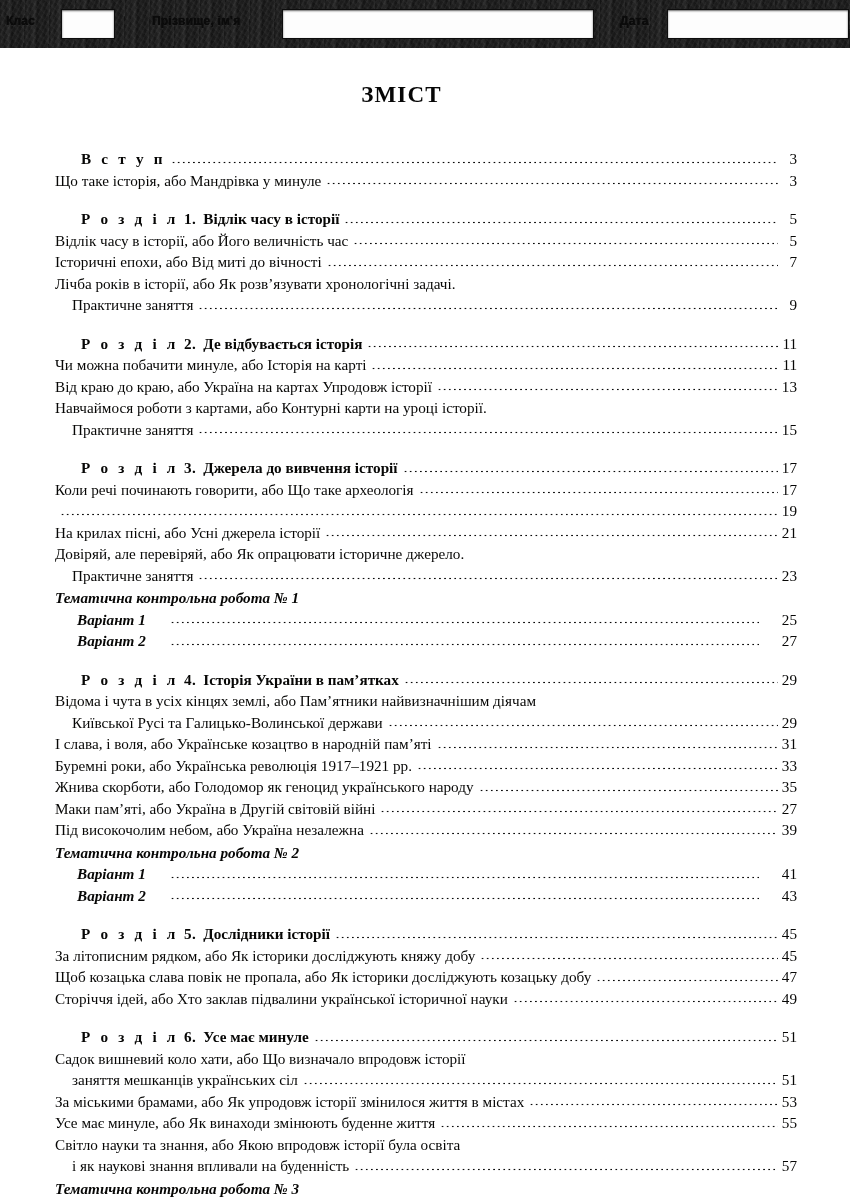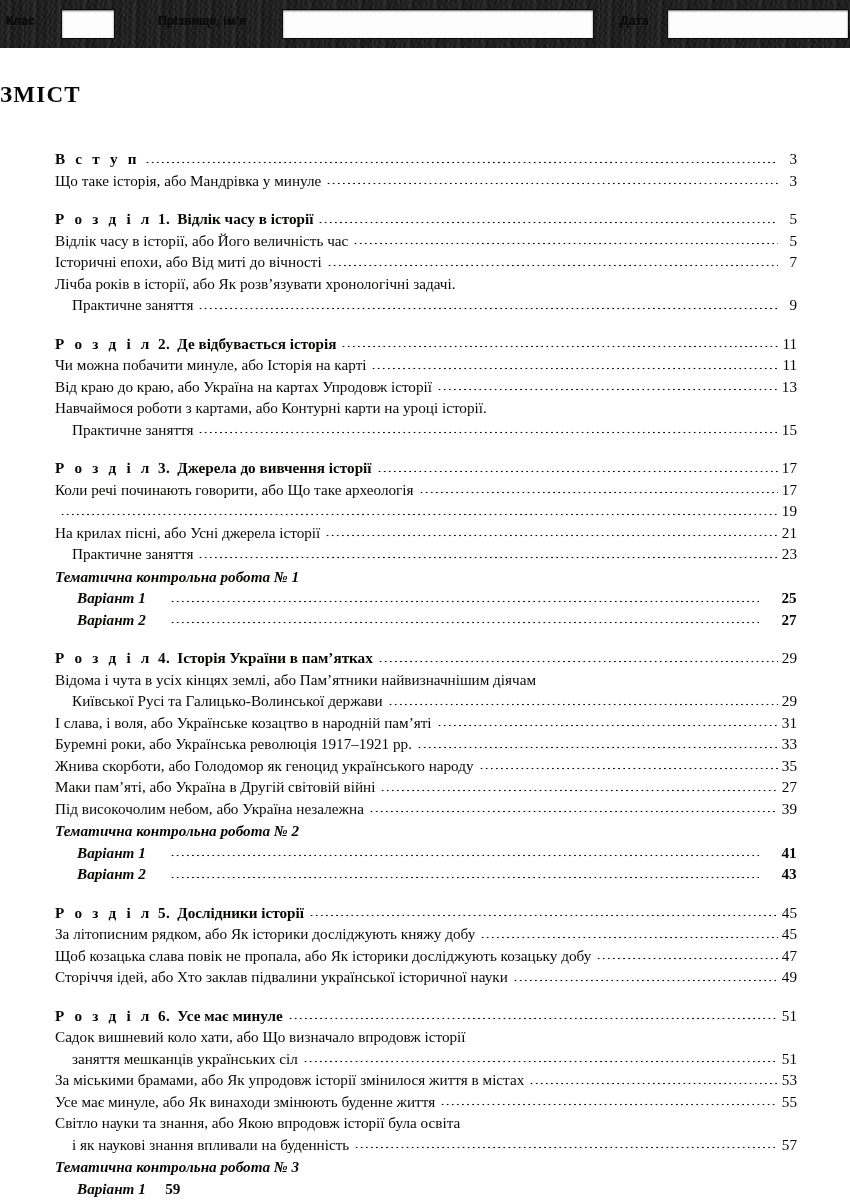--- a/index.html
+++ b/index.html
@@ -81,31 +81,32 @@
       0 1px 2px rgba(0,0,0,0.6) inset;
     padding: 0 5px;
     font-family: "Liberation Serif", serif;
     font-size: 14px;
     color: #111;
     box-sizing: border-box;
   }
 
   #lbl-klas   { left: 6px; }
   #inp-klas   { left: 62px;  width: 52px; }
-  #lbl-pib    { left: 158px; }
+  #lbl-pib    { left: 152px; }
   #inp-pib    { left: 283px; width: 310px; }
   #lbl-data   { left: 620px; }
   #inp-data   { left: 668px; width: 180px; }
 
   
   .page-title {
     position: absolute;
-    left: 0;
+    left: 13px;
     top: 82px;
     width: 777px;
+    text-align: center;
     font-family: "Liberation Serif", "DejaVu Serif", serif;
     font-size: 23px;
     font-weight: bold;
     letter-spacing: 1.2px;
     color: #060606;
   }
 
   
   .toc {
     position: absolute;
@@ -147,20 +148,21 @@
     background-image: none;
   }
   .toc-line.no-leader .page { min-width: 0; }
 
   
   .chapter .label {
     font-weight: bold;
   }
   .chapter .label .ch-word {
     letter-spacing: 3.2px;
+    margin-left: 26px;
   }
   .chapter .label .ch-num {
     letter-spacing: 0.5px;
     margin-left: 1px;
   }
   .chapter .label .ch-title {
     letter-spacing: 0px;
     margin-left: 7px;
   }
 
@@ -170,21 +172,21 @@
   .indent2 { padding-left: 22px; gap: 19px; }
 
   .testwork .label {
     font-weight: bold;
     font-style: italic;
   }
   .variant .label {
     font-weight: bold;
     font-style: italic;
   }
-  .variant .page { font-weight: bold; text-align: center; }
+  .variant .page { font-weight: normal; }
   .testwork { margin-top: 1px; justify-content: center; }
 
   
   .toc, .page-title {
     text-rendering: optimizeLegibility;
   }
 </style>
 </head>
 <body>
 
@@ -285,20 +287,25 @@
       </div>
       <div class="toc-line entry">
         <span class="leader"></span>
         <span class="page">19</span>
       </div>
       <div class="toc-line entry">
         <span class="label">На крилах пісні, або Усні джерела історії</span>
         <span class="leader"></span>
         <span class="page">21</span>
       </div>
+      <div class="toc-line entry no-leader">
+        <span class="label">Довіряй, але перевіряй, або Як опрацювати історичне джерело.</span>
+        <span class="leader"></span>
+        <span class="page"></span>
+      </div>
       <div class="toc-line entry indent">
         <span class="label">Практичне заняття</span>
         <span class="leader"></span>
         <span class="page">23</span>
       </div>
       <div class="toc-line testwork no-leader">
         <span class="label">Тематична контрольна робота № 1</span>
         <span class="leader"></span>
         <span class="page"></span>
       </div>

